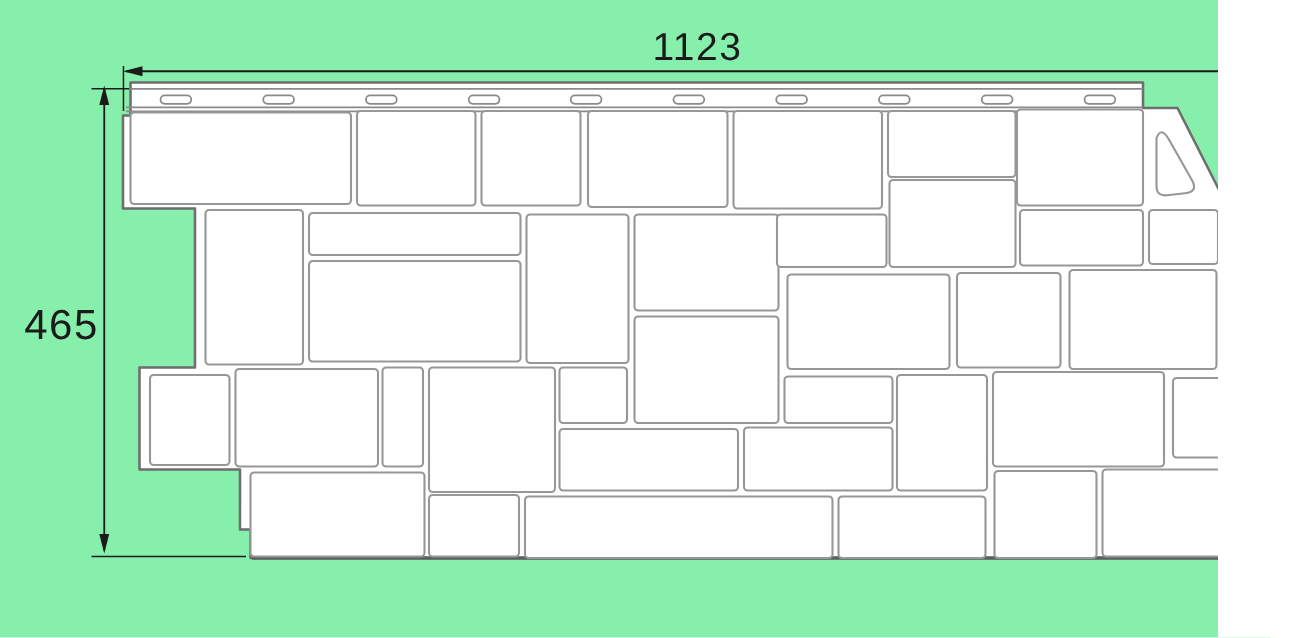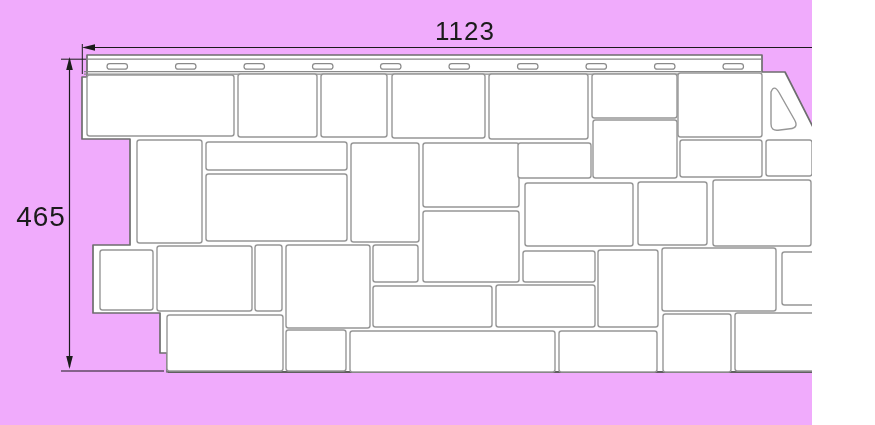--- a/index.html
+++ b/index.html
@@ -5,21 +5,21 @@
   html, body {
     margin: 0;
     padding: 0;
     background: #ffffff;
     font-family: "Liberation Sans", "DejaVu Sans", sans-serif;
   }
   .stage {
     position: relative;
     width: 812px;
     height: 425px;
-    background: #f0abfc;
+    background: #86efac;
     overflow: hidden;
   }
   svg { display: block; }
   text {
     font-family: "Liberation Sans", "DejaVu Sans", sans-serif;
     font-weight: 400;
     letter-spacing: 1px;
   }
 </style>
 </head>

